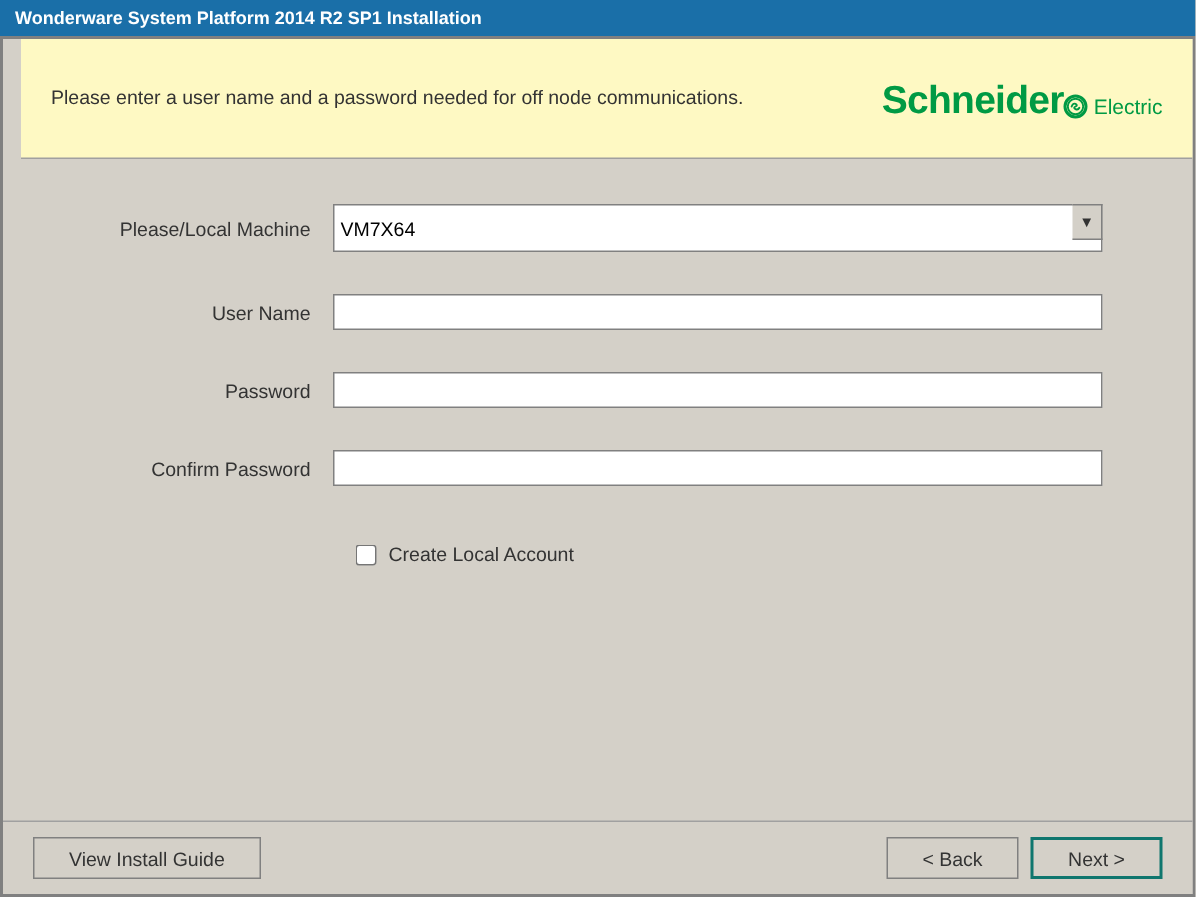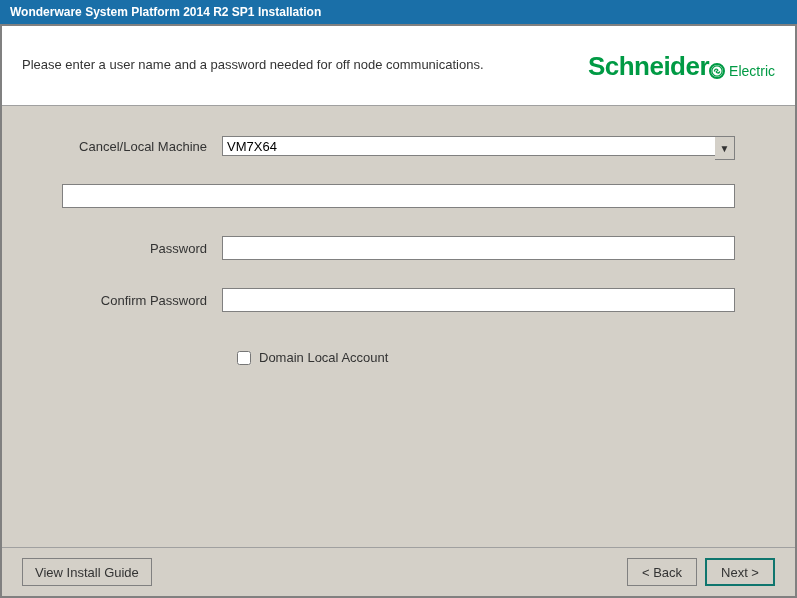--- a/index.html
+++ b/index.html
@@ -29,28 +29,29 @@
       flex: 1;
       background: #d4d0c8;
       display: flex;
       flex-direction: column;
       border: 2px solid #808080;
       margin: 0;
     }
 
     
     #header {
-      background: #ffffff;
+      background: #fef9c3;
       padding: 14px 20px;
       display: flex;
       align-items: center;
       justify-content: space-between;
       border-bottom: 1px solid #a0a0a0;
       min-height: 80px;
       flex-shrink: 0;
+      margin-left: 12px;
     }
 
     #header-text {
       font-size: 13px;
       color: #333;
       max-width: 500px;
       line-height: 1.4;
     }
 
     #logo-area {
@@ -140,21 +141,21 @@
     }
 
     .select-wrapper {
       flex: 1;
       position: relative;
       display: flex;
     }
 
     .select-wrapper select {
       width: 100%;
-      height: 20px;
+      height: 32px;
       border: 1px solid #808080;
       background: white;
       padding: 2px 4px;
       font-size: 13px;
       font-family: inherit;
       appearance: none;
       -webkit-appearance: none;
       cursor: pointer;
       outline: none;
     }
@@ -214,21 +215,21 @@
 
     #footer-right {
       display: flex;
       gap: 8px;
       align-items: center;
       margin-left: 16px;
     }
 
     .btn {
       height: 28px;
-      padding: 0 12px;
+      padding: 0 23px;
       border: 1px solid #808080;
       background: #d4d0c8;
       font-size: 13px;
       font-family: inherit;
       cursor: pointer;
       color: #333;
       outline: none;
       display: flex;
       align-items: center;
       justify-content: center;
@@ -263,44 +264,45 @@
           </svg>
         </div>
         <span>Electric</span>
       </div>
     </div>
   </div>
 
   <div id="content">
 
     <div class="form-row">
-      <label class="form-label">Cancel/Local Machine</label>
+      <label class="form-label">Please/Local Machine</label>
       <div class="select-wrapper">
         <select class="form-select"><option value="VM7X64">VM7X64</option></select>
         <div class="select-arrow">▼</div>
       </div>
     </div>
 
     <div class="form-row">
+      <label class="form-label">User Name</label>
       <input type="text" class="form-input" value="" style="">
     </div>
 
     <div class="form-row">
       <label class="form-label">Password</label>
       <input type="password" class="form-input" value="" style="">
     </div>
 
     <div class="form-row">
       <label class="form-label">Confirm Password</label>
       <input type="password" class="form-input" value="" style="">
     </div>
 
     <div class="checkbox-row">
       <input type="checkbox" id="createLocalAccount" style="">
-      <label class="checkbox-label" for="createLocalAccount">Domain Local Account</label>
+      <label class="checkbox-label" for="createLocalAccount">Create Local Account</label>
     </div>
 
   </div>
 
   <div id="footer">
     <div id="footer-left">
       <button class="btn">View Install Guide</button>
     </div>
     <div id="footer-right">
       <button class="btn">&lt; Back</button>

